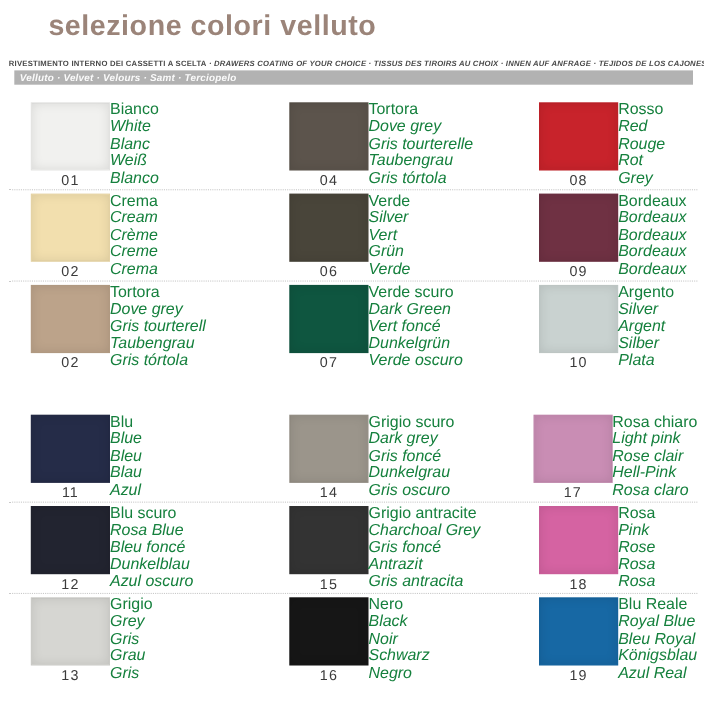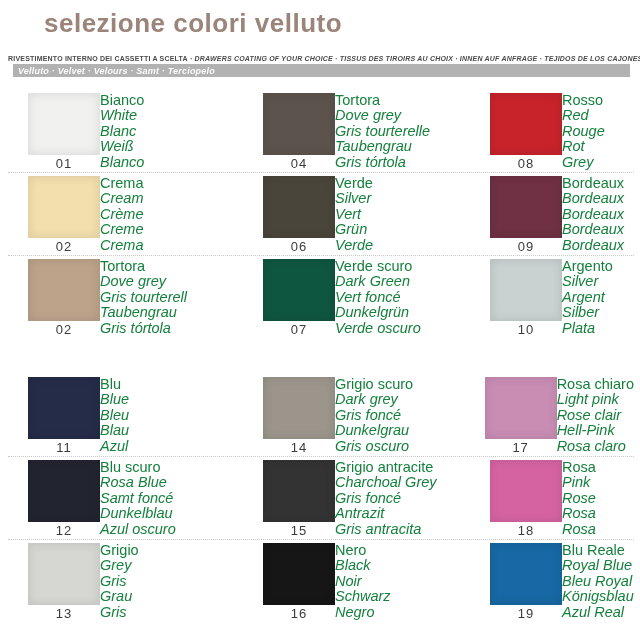--- a/index.html
+++ b/index.html
@@ -221,21 +221,21 @@
       </div>
       <div class="swatch-row with-sep">
         <div class="cell">
           <div class="swl">
             <div class="swatch" style="background: rgb(34, 36, 48);"></div>
             <div class="num">12</div>
           </div>
           <div class="names">
             <div class="n-it">Blu scuro</div>
             <div class="n-alt">Rosa Blue</div>
-            <div class="n-alt">Samt foncé</div>
+            <div class="n-alt">Bleu foncé</div>
             <div class="n-alt">Dunkelblau</div>
             <div class="n-alt">Azul oscuro</div>
           </div>
         </div>
         <div class="cell">
           <div class="swl">
             <div class="swatch" style="background: rgb(51, 51, 51);"></div>
             <div class="num">15</div>
           </div>
           <div class="names">

